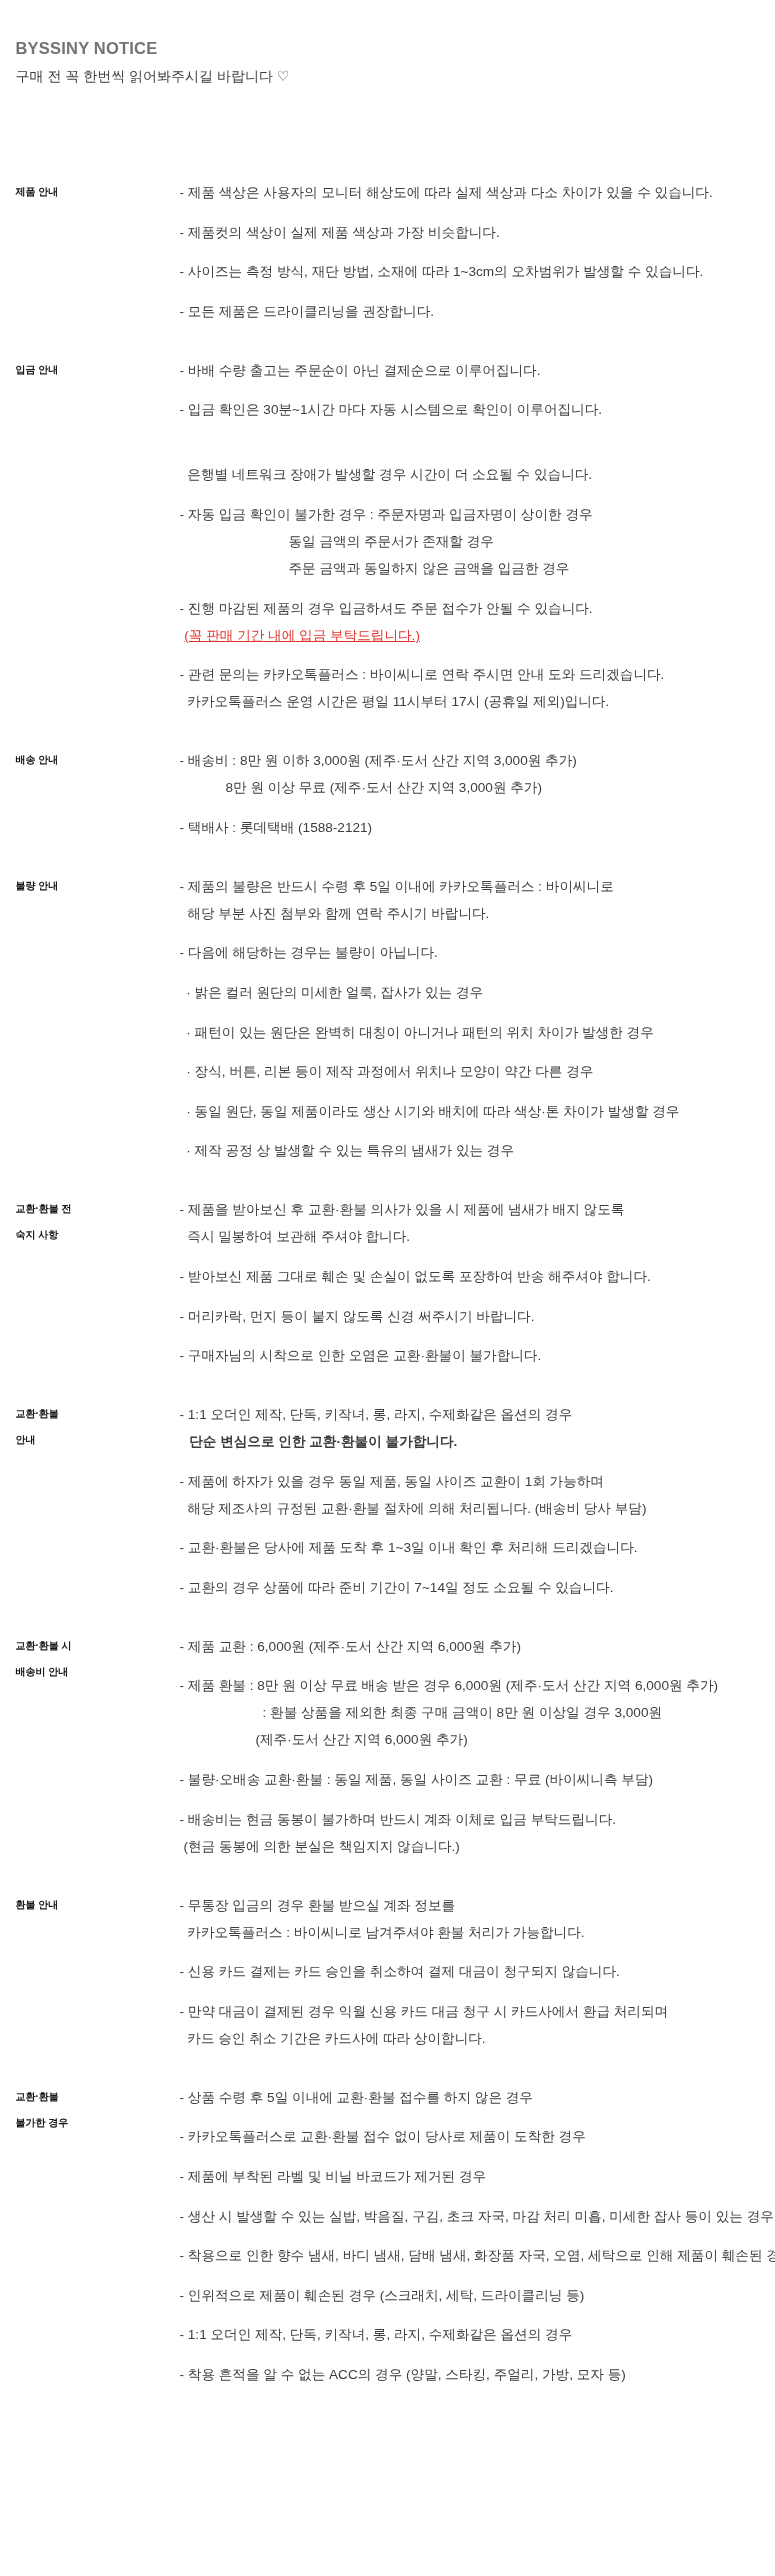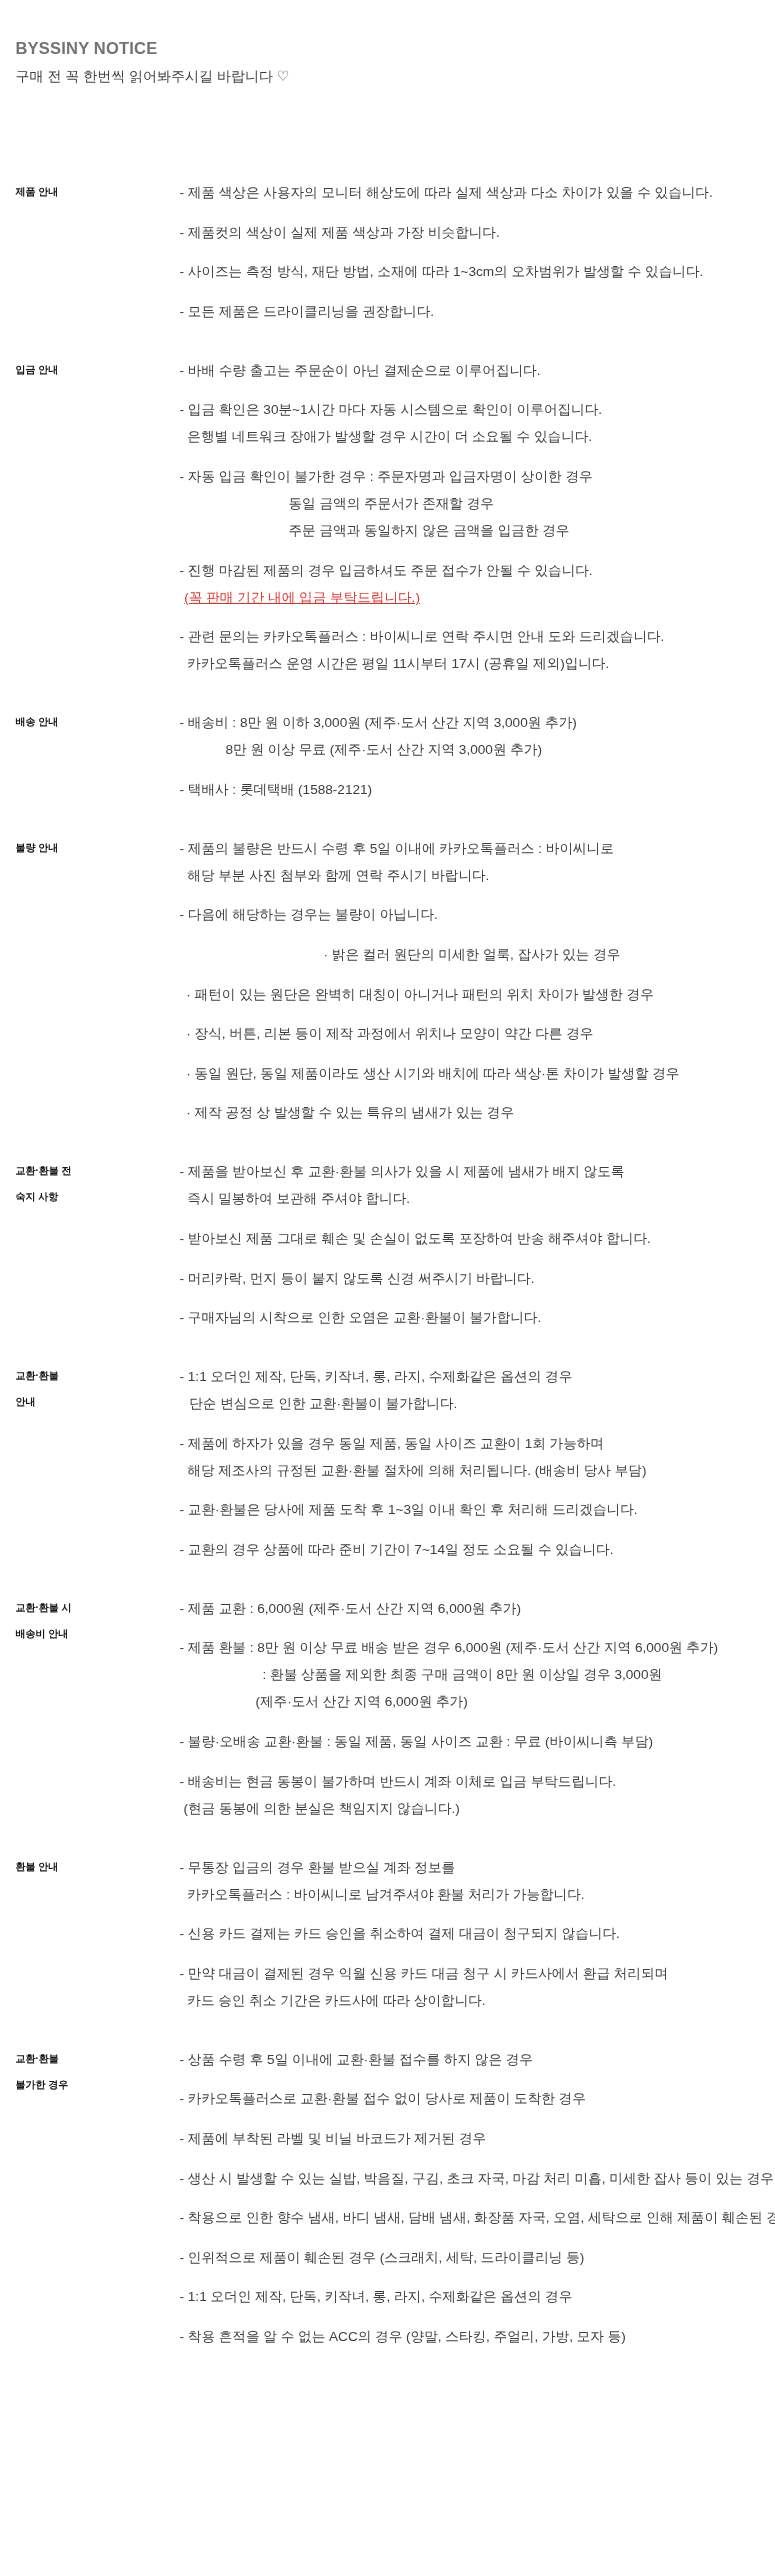--- a/index.html
+++ b/index.html
@@ -75,21 +75,21 @@
       <section class="row">
         <h2 class="label">
           <div class="label-line">입금 안내</div>
         </h2>
         <div class="content">
           <div class="item">
             <div class="line">- 바배 수량 출고는 주문순이 아닌 결제순으로 이루어집니다.</div>
           </div>
           <div class="item">
             <div class="line">- 입금 확인은 30분~1시간 마다 자동 시스템으로 확인이 이루어집니다.</div>
-            <div class="line" style="padding-left: 7.8px;">은행별 네트워크 장애가 발생할 경우 시간이 더 소요될 수 있습니다.</div>
+            <div class="line" style="padding-left: 7.8px; margin-top: 38px;">은행별 네트워크 장애가 발생할 경우 시간이 더 소요될 수 있습니다.</div>
           </div>
           <div class="item">
             <div class="line">- 자동 입금 확인이 불가한 경우 : 주문자명과 입금자명이 상이한 경우</div>
             <div class="line" style="padding-left: 109px;">동일 금액의 주문서가 존재할 경우</div>
             <div class="line" style="padding-left: 109px;">주문 금액과 동일하지 않은 금액을 입금한 경우</div>
           </div>
           <div class="item">
             <div class="line">- 진행 마감된 제품의 경우 입금하셔도 주문 접수가 안될 수 있습니다.</div>
             <div class="line" style="padding-left: 4.8px; color: rgb(224, 52, 43); text-decoration: underline;">(꼭 판매 기간 내에 입금 부탁드립니다.)</div>
           </div>
@@ -119,21 +119,21 @@
         </h2>
         <div class="content">
           <div class="item">
             <div class="line">- 제품의 불량은 반드시 수령 후 5일 이내에 카카오톡플러스 : 바이씨니로</div>
             <div class="line" style="padding-left: 7.8px;">해당 부분 사진 첨부와 함께 연락 주시기 바랍니다.</div>
           </div>
           <div class="item">
             <div class="line">- 다음에 해당하는 경우는 불량이 아닙니다.</div>
           </div>
           <div class="item">
-            <div class="line" style="padding-left: 6.8px; text-align: center;">· 밝은 컬러 원단의 미세한 얼룩, 잡사가 있는 경우</div>
+            <div class="line" style="padding-left: 6.8px;">· 밝은 컬러 원단의 미세한 얼룩, 잡사가 있는 경우</div>
           </div>
           <div class="item">
             <div class="line" style="padding-left: 6.8px;">· 패턴이 있는 원단은 완벽히 대칭이 아니거나 패턴의 위치 차이가 발생한 경우</div>
           </div>
           <div class="item">
             <div class="line" style="padding-left: 6.8px;">· 장식, 버튼, 리본 등이 제작 과정에서 위치나 모양이 약간 다른 경우</div>
           </div>
           <div class="item">
             <div class="line" style="padding-left: 6.8px;">· 동일 원단, 동일 제품이라도 생산 시기와 배치에 따라 색상·톤 차이가 발생할 경우</div>
           </div>
@@ -164,21 +164,21 @@
         </div>
       </section>
       <section class="row">
         <h2 class="label">
           <div class="label-line">교환·환불</div>
           <div class="label-line">안내</div>
         </h2>
         <div class="content">
           <div class="item">
             <div class="line">- 1:1 오더인 제작, 단독, 키작녀, 롱, 라지, 수제화같은 옵션의 경우</div>
-            <div class="line" style="padding-left: 9.7px;">단순 변심으로 인한 교환·환불이 불가합니다.</div>
+            <div class="line" style="padding-left: 9.7px; font-weight: bold;">단순 변심으로 인한 교환·환불이 불가합니다.</div>
           </div>
           <div class="item">
             <div class="line">- 제품에 하자가 있을 경우 동일 제품, 동일 사이즈 교환이 1회 가능하며</div>
             <div class="line" style="padding-left: 7.8px;">해당 제조사의 규정된 교환·환불 절차에 의해 처리됩니다. (배송비 당사 부담)</div>
           </div>
           <div class="item">
             <div class="line">- 교환·환불은 당사에 제품 도착 후 1~3일 이내 확인 후 처리해 드리겠습니다.</div>
           </div>
           <div class="item">
             <div class="line">- 교환의 경우 상품에 따라 준비 기간이 7~14일 정도 소요될 수 있습니다.</div>

